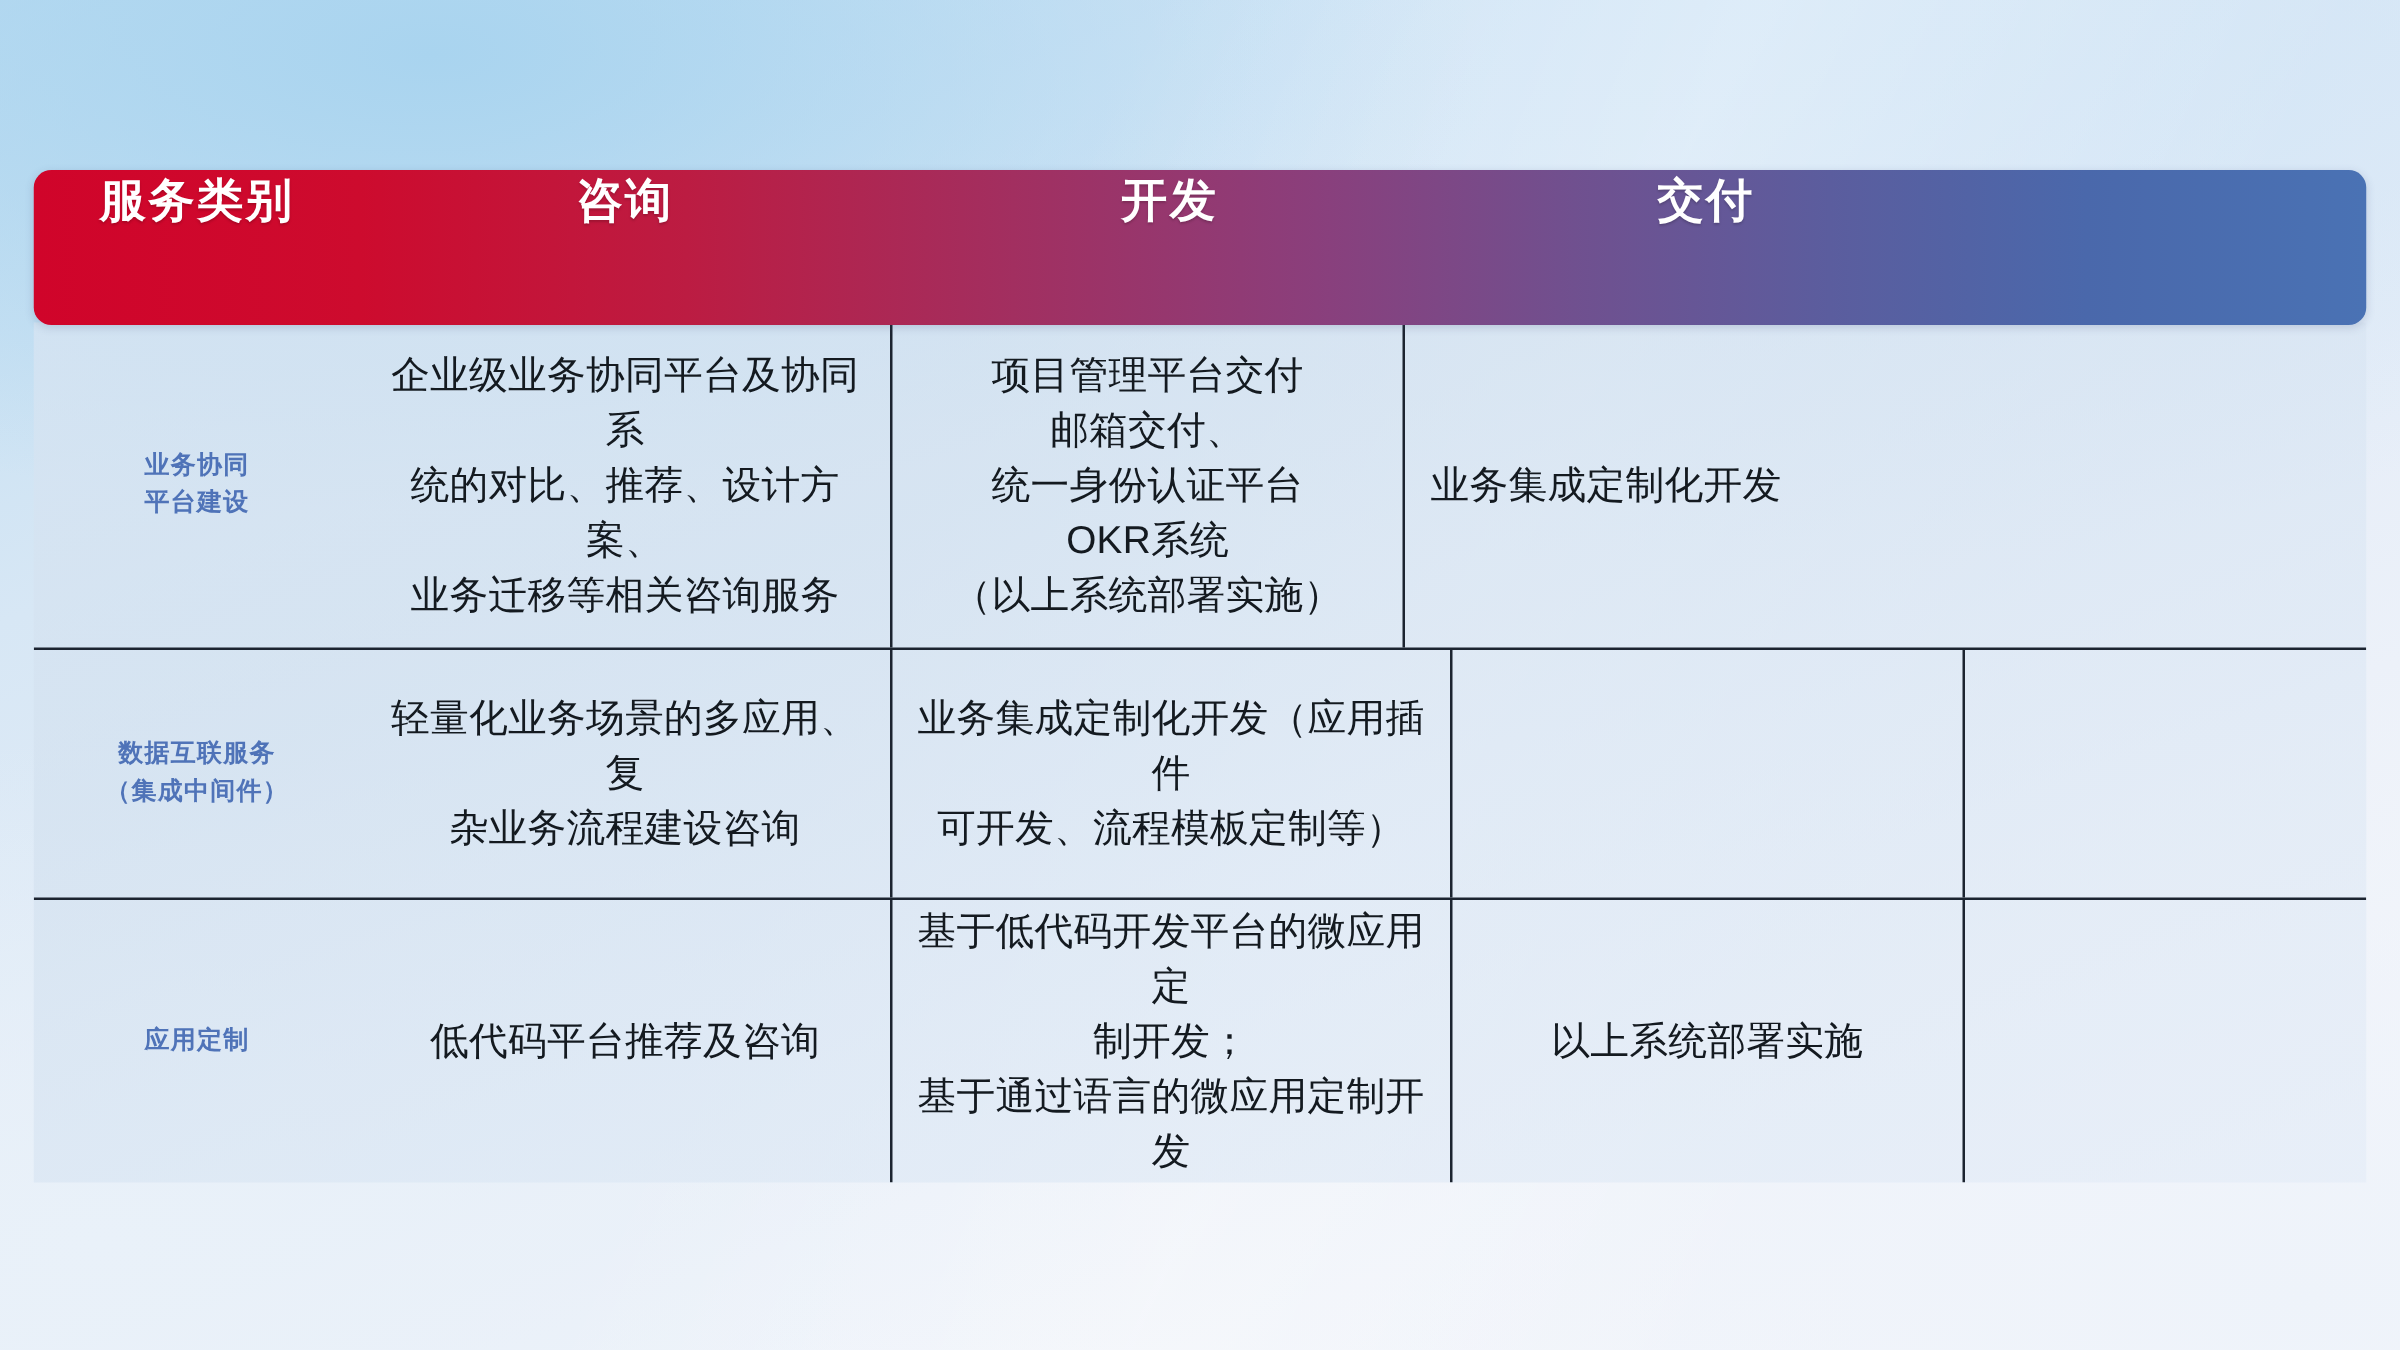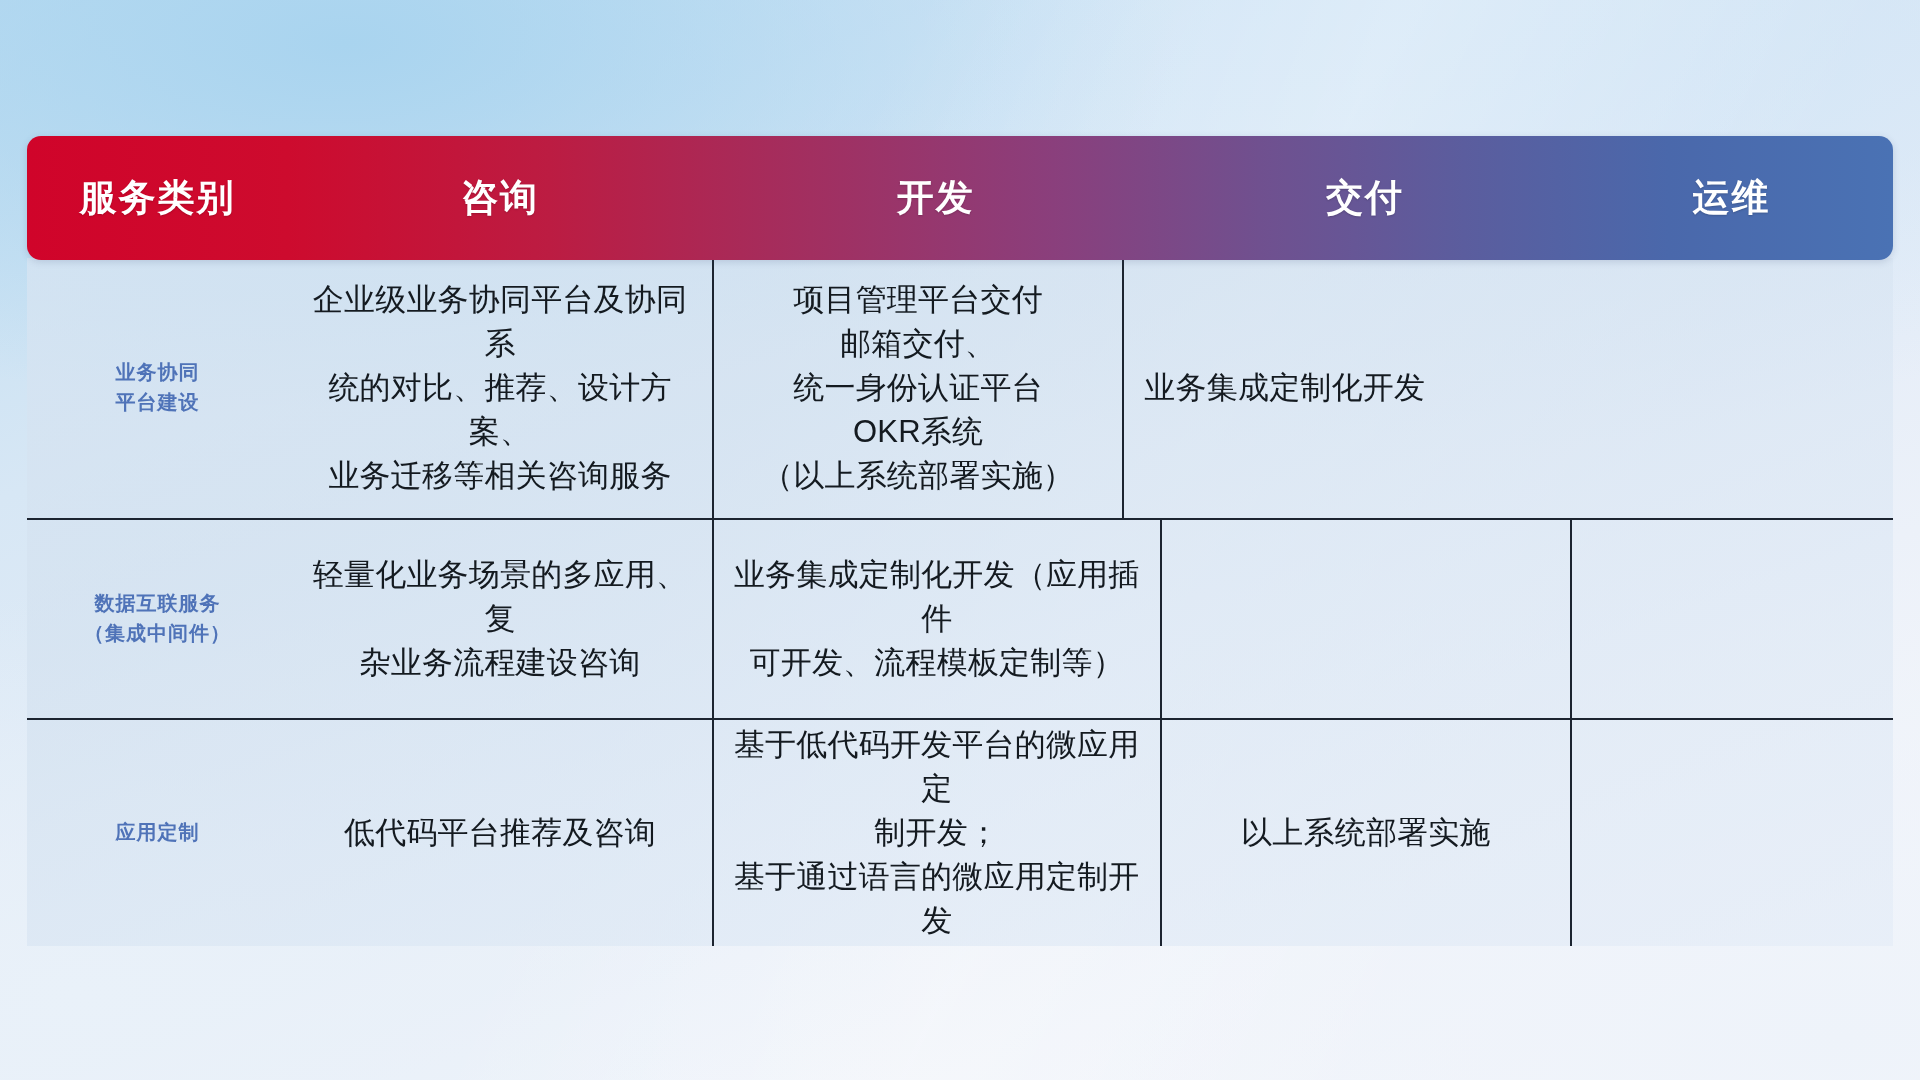--- a/index.html
+++ b/index.html
@@ -58,21 +58,20 @@
         #70508f 66%,
         #5b5d9e 77%,
         #4a68ab 88%,
         #4a72b4 100%);
     box-shadow: 0 2px 7px rgba(60,80,120,0.18);
     position: relative;
     z-index: 3;
   }
   .head-cell {
     display: flex;
-    align-items: center;
     justify-content: center;
     color: #ffffff;
     font-size: 37px;
     font-weight: 700;
     letter-spacing: 2px;
     text-shadow: 0 1px 2px rgba(0,0,0,0.18);
     user-select: none;
   }
 
   
@@ -146,23 +145,20 @@
       </div>
     <div class="head-cell" style="width:22.7%">
         <span>咨询</span>
       </div>
     <div class="head-cell" style="width:24.0%">
         <span>开发</span>
       </div>
     <div class="head-cell" style="width:22.0%">
         <span>交付</span>
       </div>
-    <div class="head-cell" style="width:17.3%">
-        <span>运维</span>
-      </div>
   </div>
 
   <div class="body-panel">
     <div class="body-rows">
 
       <div class="trow r1">
         <div class="cell label" style="width:14.0%">
             <span class="cell-inner">业务协同
 平台建设</span>
           </div>

